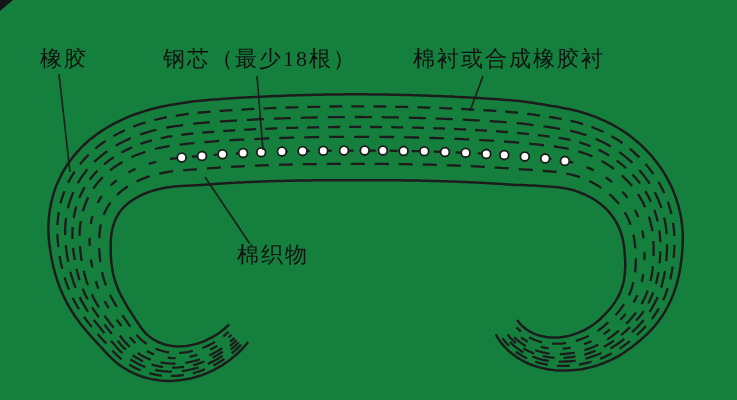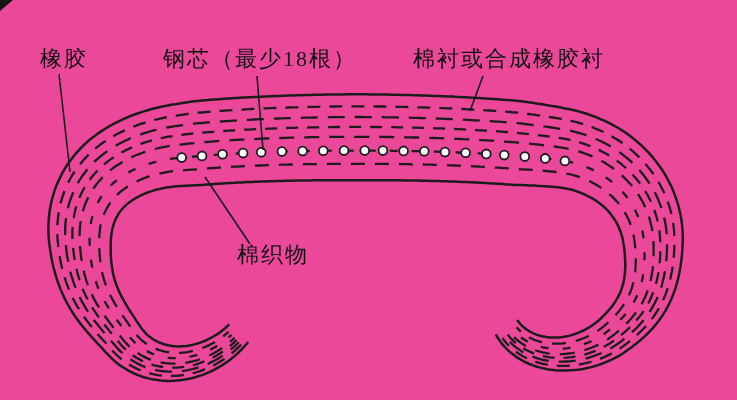--- a/index.html
+++ b/index.html
@@ -8,21 +8,21 @@
     background: #ffffff;
     width: 737px;
     height: 400px;
     overflow: hidden;
     font-family: "Liberation Serif", "DejaVu Serif", serif;
   }
   #stage {
     position: relative;
     width: 737px;
     height: 400px;
-    background: #ec4899;
+    background: #15803d;
   }
   svg { display: block; }
   .solid {
     fill: none;
     stroke: #1c1c1c;
     stroke-width: 2.5;
     stroke-linejoin: round;
     stroke-linecap: round;
   }
   .dash {

